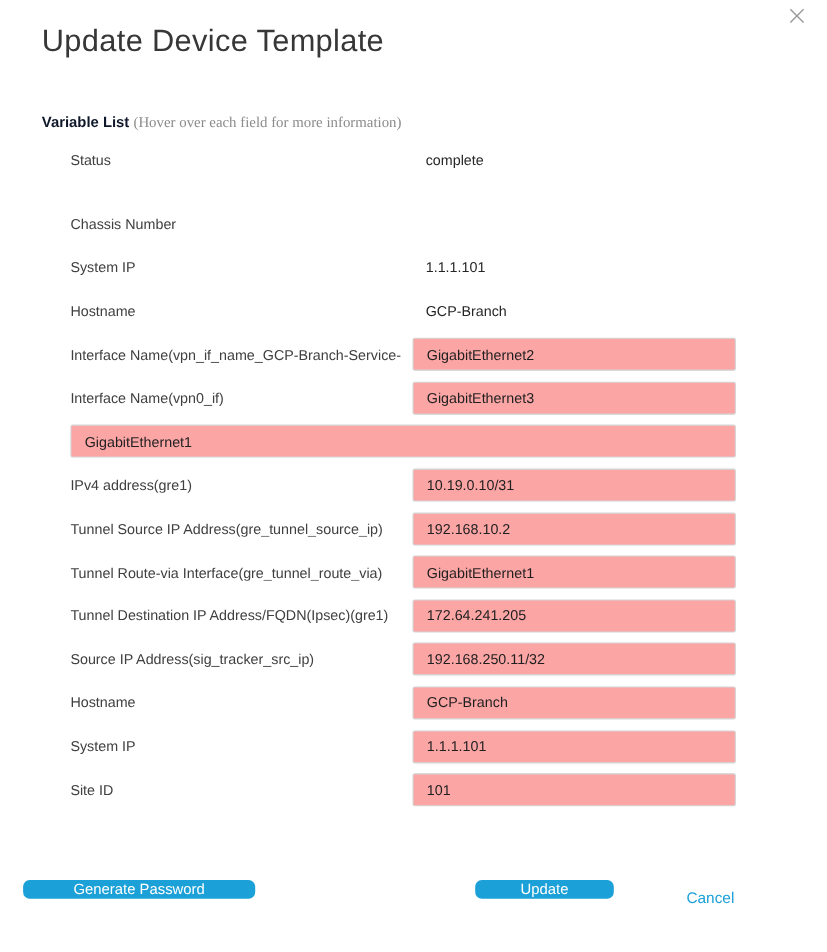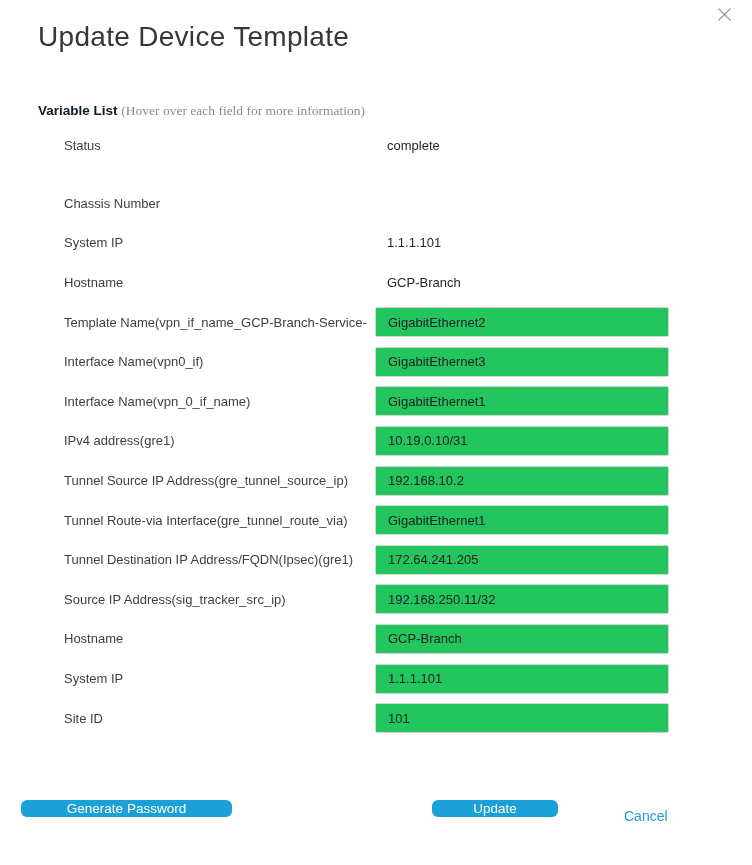--- a/index.html
+++ b/index.html
@@ -70,21 +70,21 @@
   .row .val-wrap{flex:1;}
   .row input{
     width:100%;
     height:30px;
     border:1px solid var(--border);
     border-radius:2px;
     padding:0 12px;
     font-family:"Liberation Sans", sans-serif;
     font-size:13px;
     color:#1f1f1f;
-    background:#22c55e;
+    background:#fca5a5;
     outline:none;
   }
   .footer{
     position:relative;
     height:34px;
     margin-top:62px;
   }
   .btn{
     position:absolute;top:0;
     height:17px;
@@ -144,35 +144,34 @@
     <div class="val-static">1.1.1.101</div>
   </div>
 
   <div class="row">
     <div class="lbl">Hostname</div>
     <div class="val-static">GCP-Branch</div>
   </div>
 </div>
   <div class="rows" id="input-rows">
   <div class="row">
-    <div class="lbl">Template Name(vpn_if_name_GCP-Branch-Service-</div>
+    <div class="lbl">Interface Name(vpn_if_name_GCP-Branch-Service-</div>
     <div class="val-wrap">
       <input type="text" value="GigabitEthernet2" style="">
     </div>
   </div>
 
   <div class="row">
     <div class="lbl">Interface Name(vpn0_if)</div>
     <div class="val-wrap">
       <input type="text" value="GigabitEthernet3" style="">
     </div>
   </div>
 
   <div class="row">
-    <div class="lbl">Interface Name(vpn_0_if_name)</div>
     <div class="val-wrap">
       <input type="text" value="GigabitEthernet1" style="">
     </div>
   </div>
 
   <div class="row">
     <div class="lbl">IPv4 address(gre1)</div>
     <div class="val-wrap">
       <input type="text" value="10.19.0.10/31" style="">
     </div>

